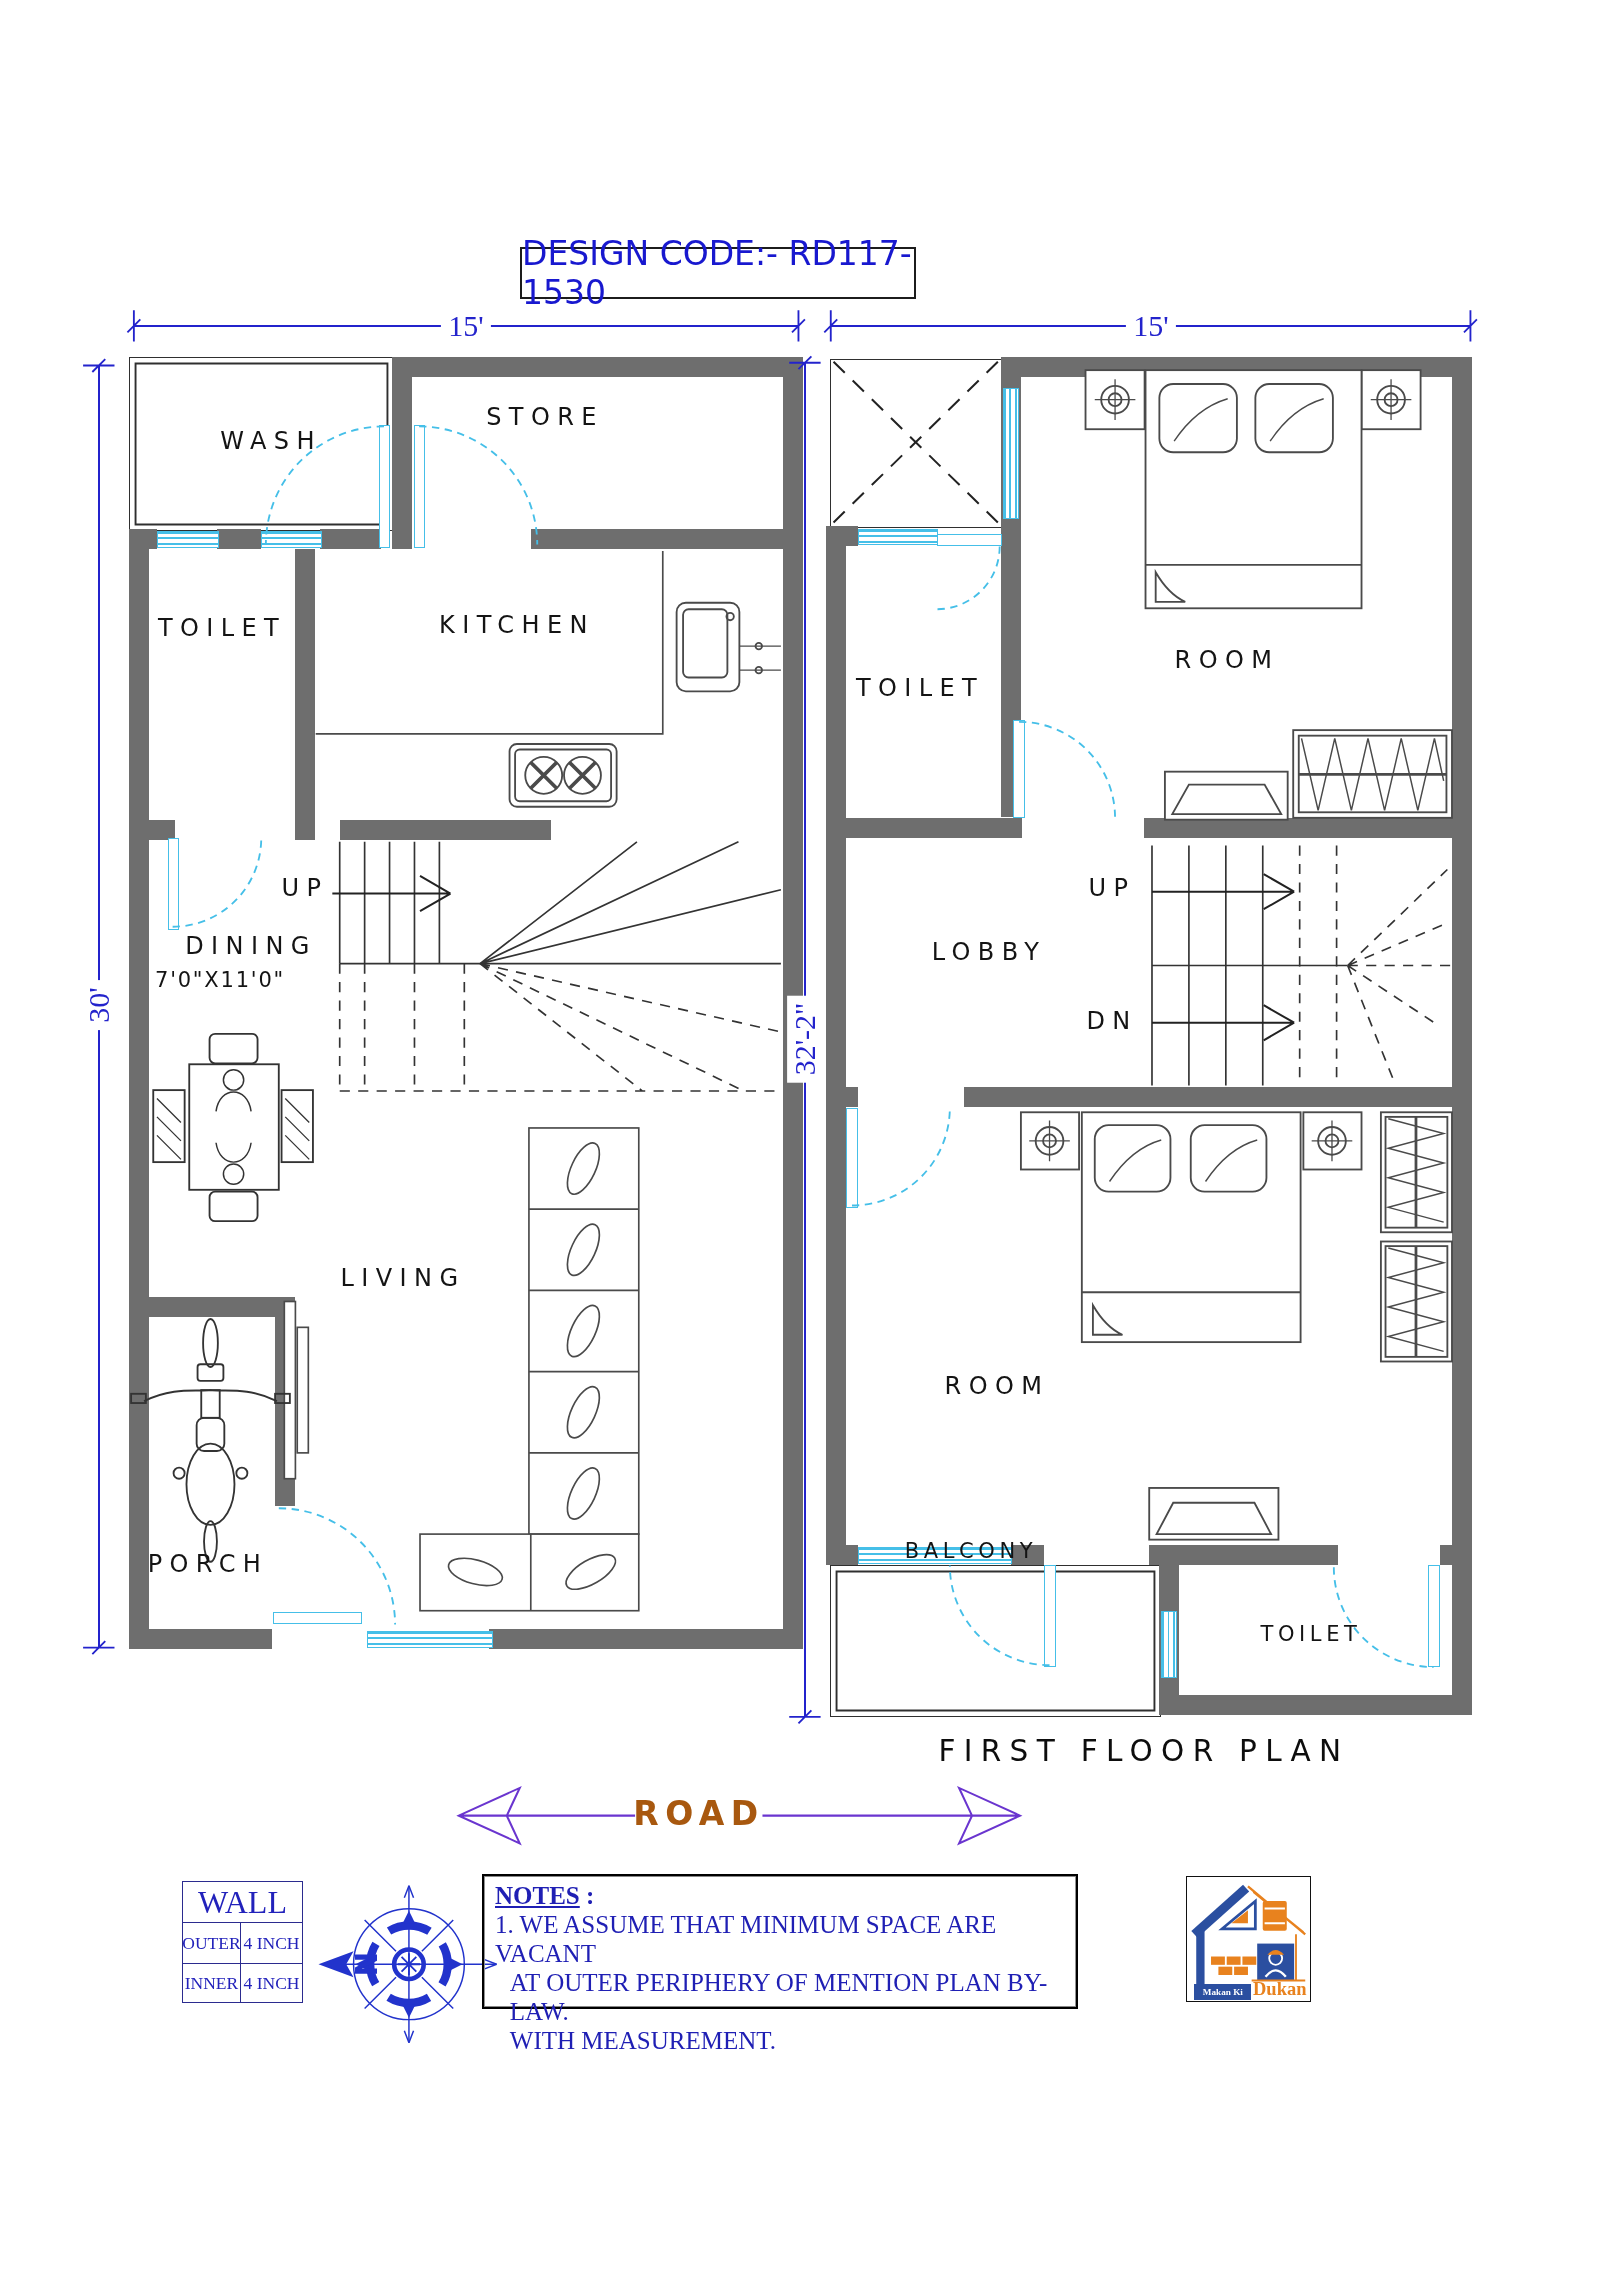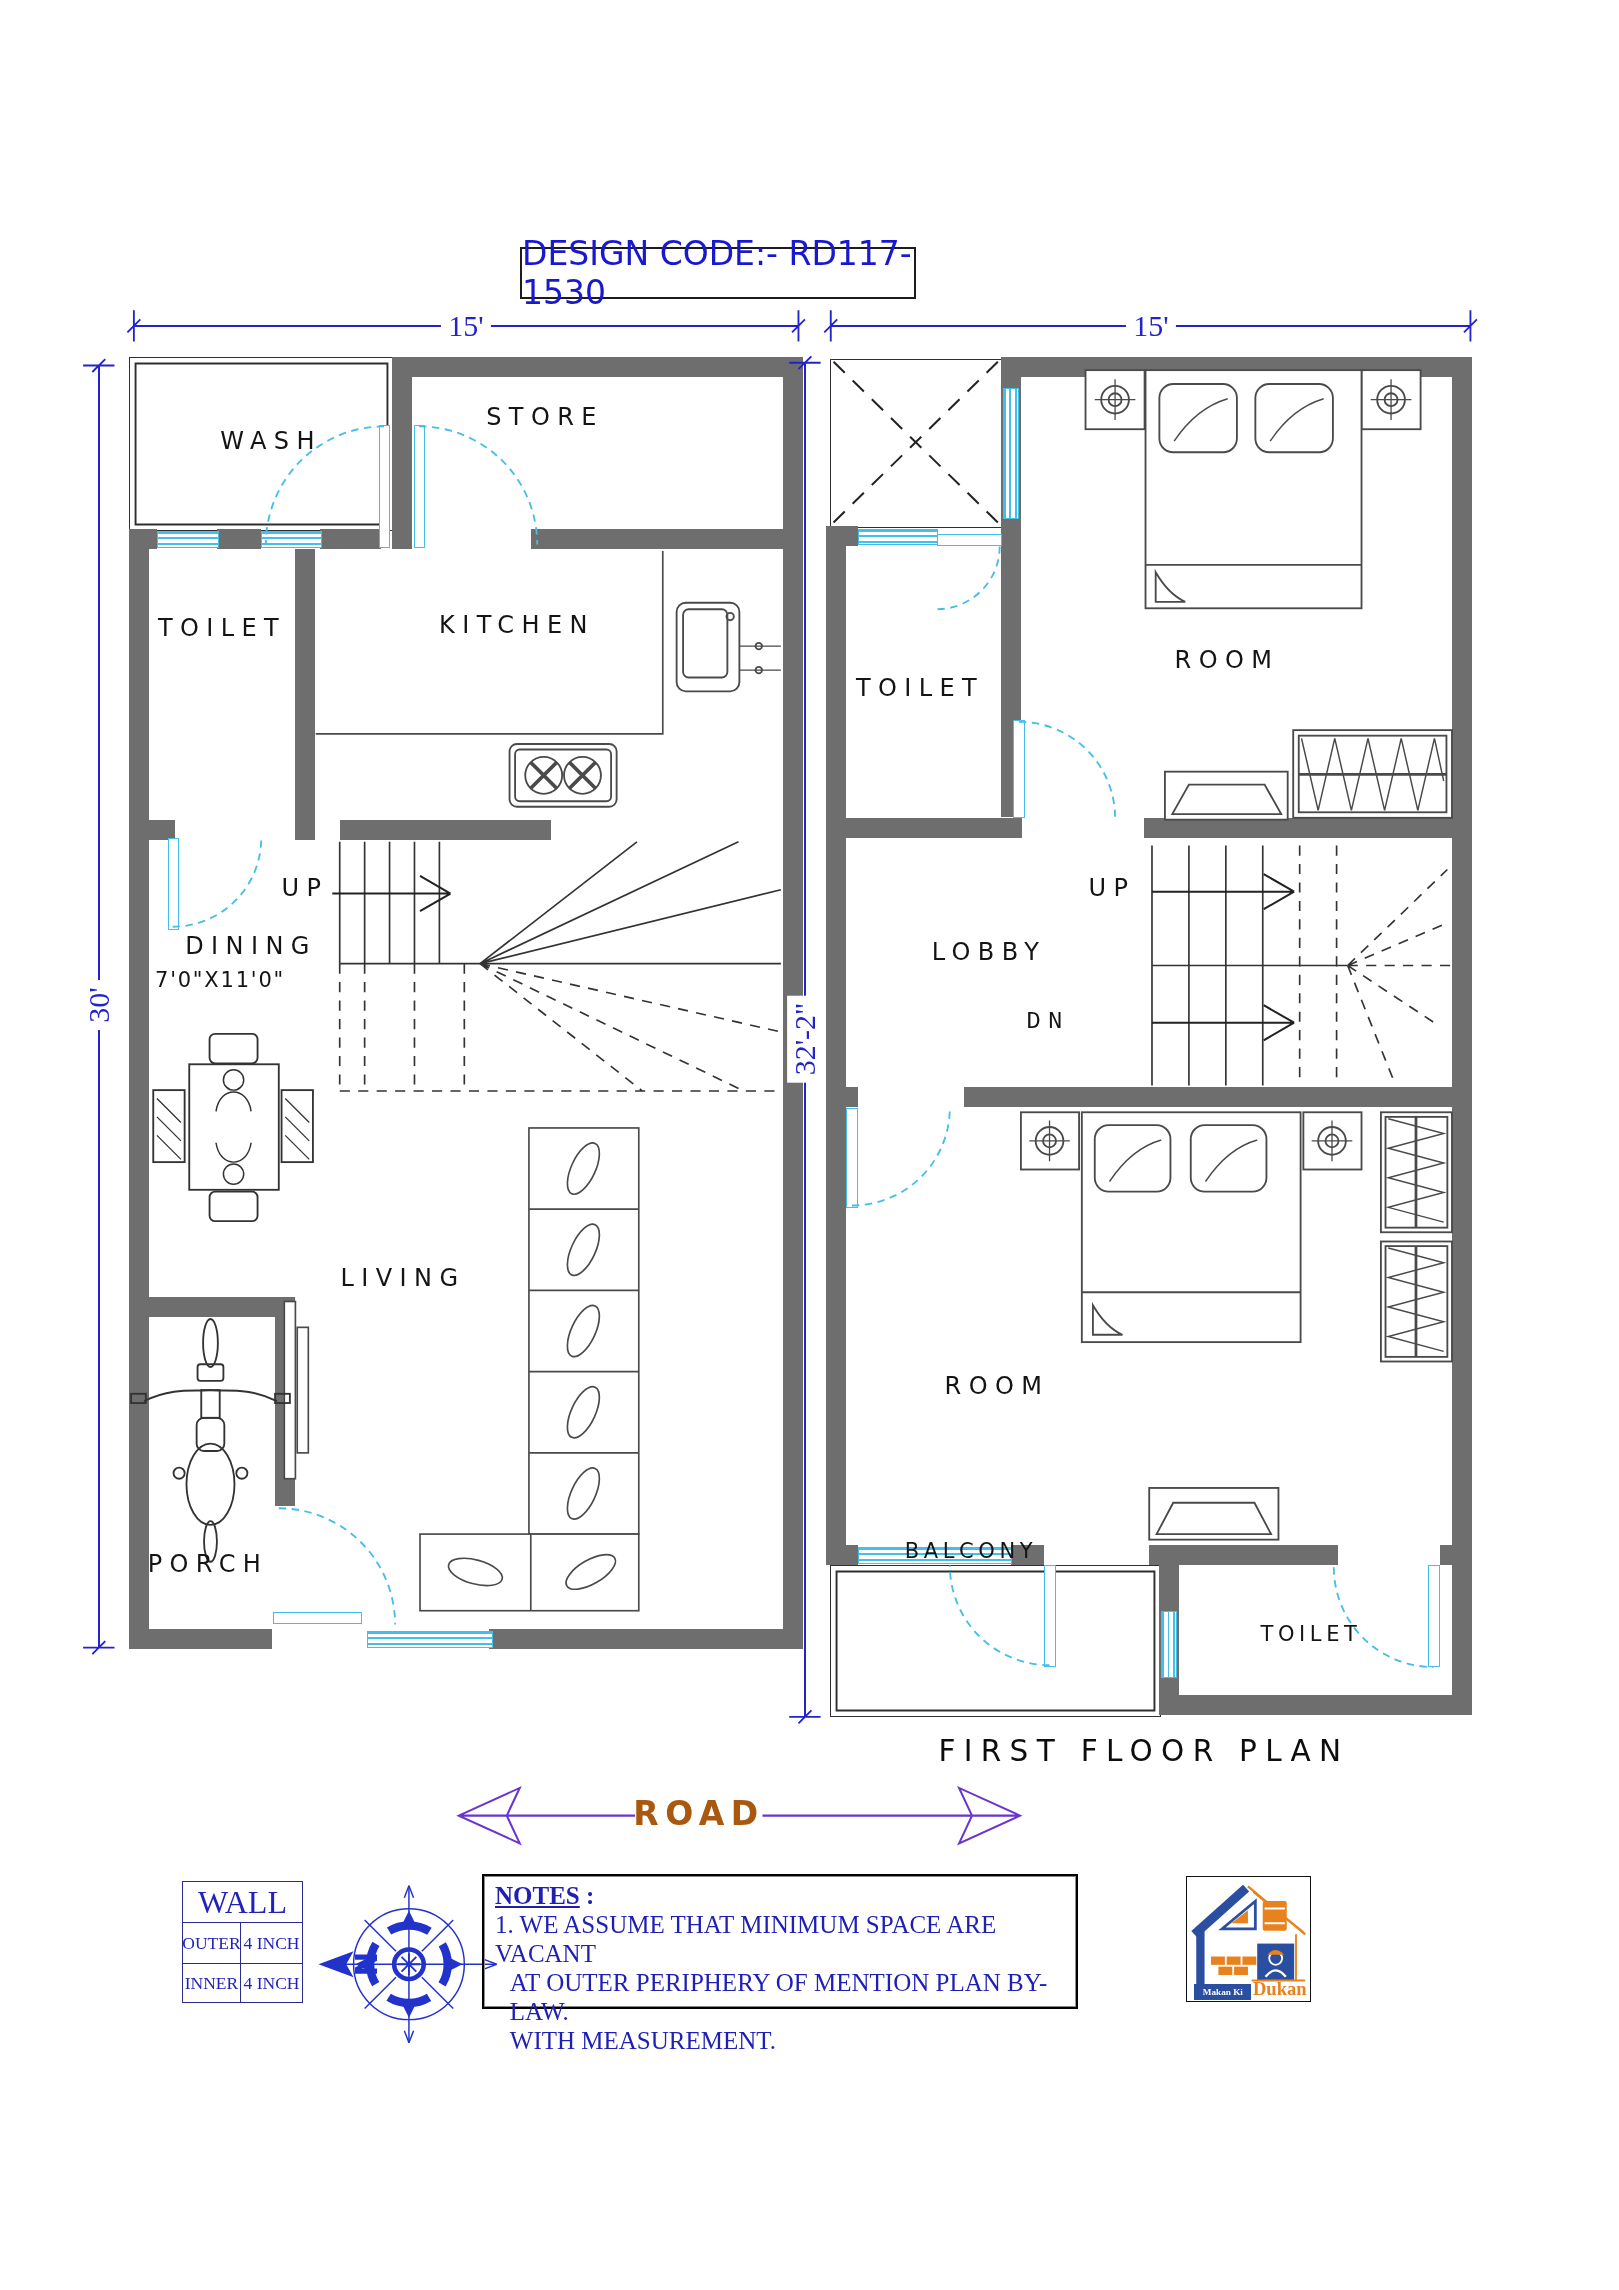--- a/index.html
+++ b/index.html
@@ -325,21 +325,21 @@
   <div class="lbl" style="left:203px;top:946px;margin-left:48px;">DINING</div>
   <div class="lbl lbl-dim2" style="left:220px;top:980px;">7'0"X11'0"</div>
   <div class="lbl" style="left:305px;top:888px;">UP</div>
   <div class="lbl" style="left:403px;top:1278px;">LIVING</div>
   <div class="lbl" style="left:208px;top:1564px;">PORCH</div>
 
   <div class="lbl" style="left:920px;top:688px;">TOILET</div>
   <div class="lbl" style="left:1227px;top:660px;">ROOM</div>
   <div class="lbl" style="left:989px;top:952px;">LOBBY</div>
   <div class="lbl" style="left:1112px;top:888px;">UP</div>
-  <div class="lbl" style="left:1048px;top:1021px;font-family:Liberation Mono, monospace;">DN</div>
+  <div class="lbl" style="left:1112px;top:1021px;">DN</div>
   <div class="lbl" style="left:997px;top:1386px;">ROOM</div>
   <div class="lbl lbl-sm" style="left:971px;top:1551px;">BALCONY</div>
   <div class="lbl lbl-sm" style="left:1311px;top:1634px;">TOILET</div>
   <div class="caption" style="left:1144px;top:1751px;">FIRST FLOOR PLAN</div>
 
   <div class="dimlbl" style="left:466px;top:326px;">15'</div>
   <div class="dimlbl" style="left:1151px;top:326px;">15'</div>
   <div class="dimlbl dimlbl-v" style="left:99px;top:1005px;">30'</div>
   <div class="dimlbl dimlbl-v" style="left:805px;top:1039px;">32'-2"</div>
 

